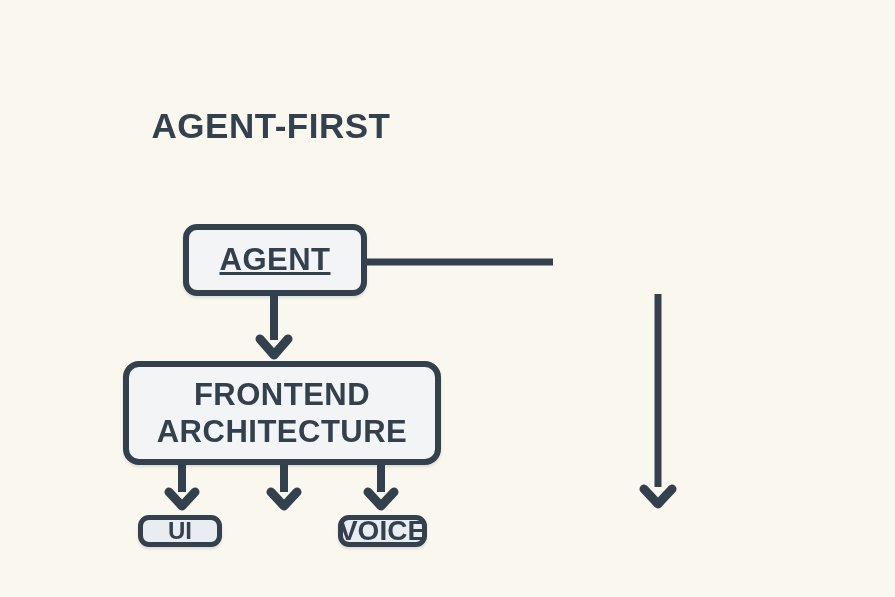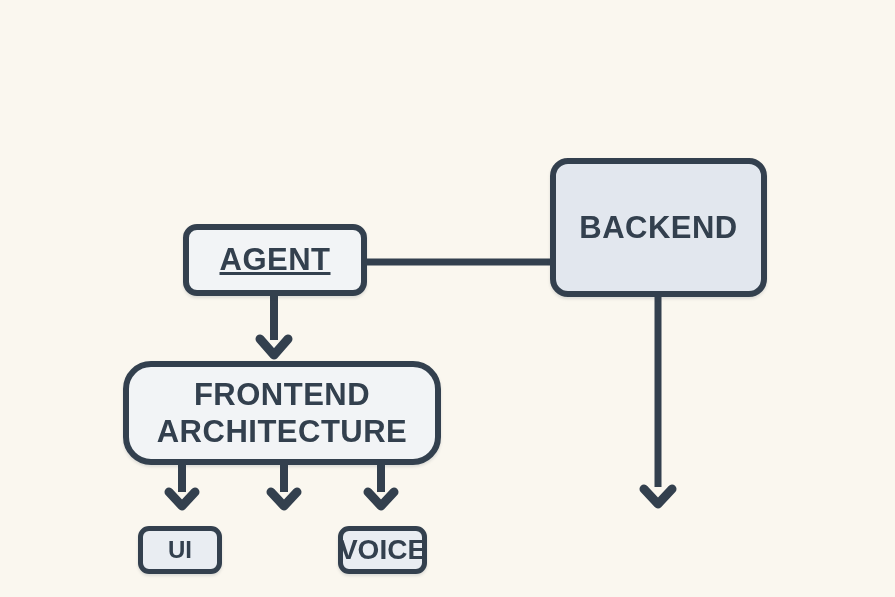--- a/index.html
+++ b/index.html
@@ -44,26 +44,26 @@
   }
   .node-backend{
     left:550px;top:158px;width:217px;height:139px;
     background:var(--fill-blue);
     border-radius:18px;
     font-size:31px;letter-spacing:0.5px;
   }
   .node-frontend{
     left:123px;top:361px;width:318px;height:104px;
     background:var(--fill-light);
-    border-radius:28px;
+    border-radius:16px;
     font-size:31px;line-height:37px;letter-spacing:0.5px;
     padding:0 14px;
   }
   .node-small{
-    top:526px;height:48px;
+    top:515px;height:32px;
     background:var(--fill-small);
     border-width:5px;
     border-radius:11px;
   }
   .node-ui{left:138px;width:84px;font-size:24px;}
   .node-prompts{left:236px;width:95px;font-size:19px;letter-spacing:-0.3px;}
   .node-voice{left:338px;width:89px;font-size:28px;letter-spacing:0px;}
 </style>
 </head>
 <body>
@@ -84,29 +84,27 @@
     <path d="M169 492 L182 506 L195 492" stroke-width="9" stroke-linecap="round" stroke-linejoin="round"></path>
 
     <path d="M284 462 V492" stroke-width="8"></path>
     <path d="M271 492 L284 506 L297 492" stroke-width="9" stroke-linecap="round" stroke-linejoin="round"></path>
 
     <path d="M381 462 V492" stroke-width="8"></path>
     <path d="M368 492 L381 506 L394 492" stroke-width="9" stroke-linecap="round" stroke-linejoin="round"></path>
   </svg>
 
   <div class="title">
+    <div>AGENT-FIRST</div>
   </div>
 
   <div class="node node-agent">
     <span>AGENT</span>
   </div>
 
-  <div class="node node-backend">
-    <span>BACKEND</span>
-  </div>
 
   <div class="node node-frontend">
     <span>FRONTEND ARCHITECTURE</span>
   </div>
 
   <div class="node node-small node-ui">
     <span>UI</span>
   </div>
 
 

